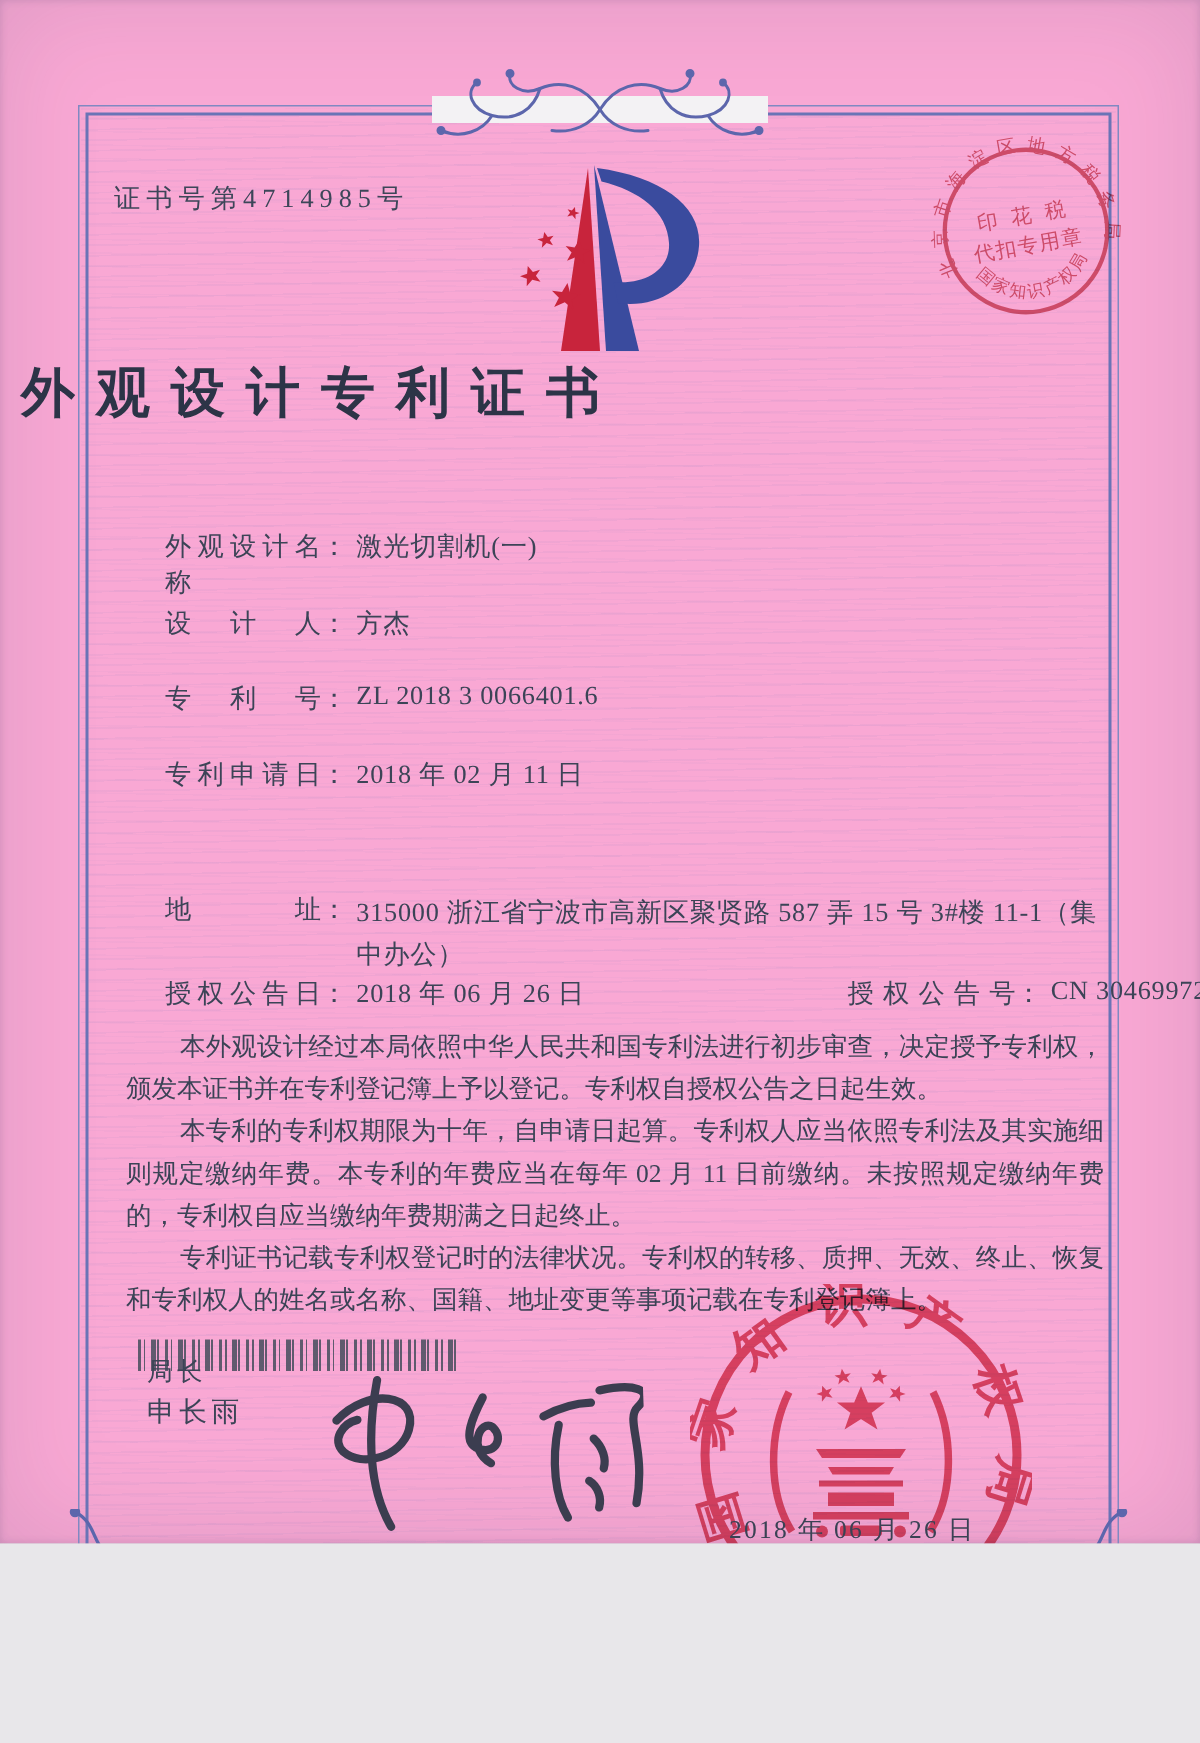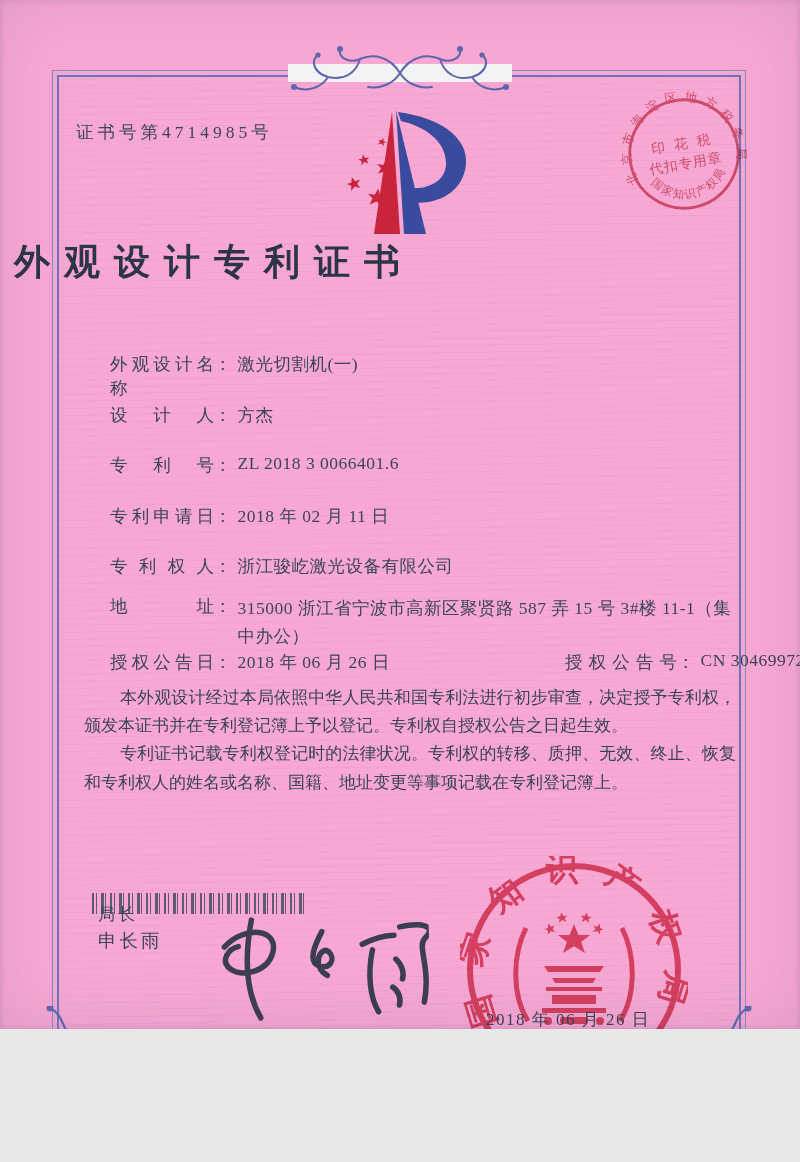--- a/index.html
+++ b/index.html
@@ -136,35 +136,33 @@
   </div>
   <div class="frow" style="top:403px">
     <span class="flabel">设计人</span><span class="fcolon">：</span><span class="fvalue">方杰</span>
   </div>
   <div class="frow" style="top:453px">
     <span class="flabel">专利号</span><span class="fcolon">：</span><span class="fvalue">ZL 2018 3 0066401.6</span>
   </div>
   <div class="frow" style="top:504px">
     <span class="flabel">专利申请日</span><span class="fcolon">：</span><span class="fvalue">2018 年 02 月 11 日</span>
   </div>
-  <div class="frow" style="top:554px">
-    <span class="flabel">专利权人</span><span class="fcolon">：</span><span class="fvalue">浙江骏屹激光设备有限公司</span>
-  </div>
   <div class="frow" style="top:594px">
     <span class="flabel">地址</span><span class="fcolon">：</span><span class="fvalue wide">315000 浙江省宁波市高新区聚贤路 587 弄 15 号 3#楼 11-1（集中办公）</span>
   </div>
   <div class="frow" style="top:650px;width:640px">
     <span class="flabel">授权公告日</span><span class="fcolon">：</span><span class="fvalue">2018 年 06 月 26 日</span>
     <span class="grant-right">
       <span class="flabel">授权公告号</span><span class="fcolon">：</span><span class="fvalue">CN 304699723 S</span>
     </span>
   </div>
 
   <div class="paras">
     <p>本外观设计经过本局依照中华人民共和国专利法进行初步审查，决定授予专利权，颁发本证书并在专利登记簿上予以登记。专利权自授权公告之日起生效。</p>
+    <p>本专利的专利权期限为十年，自申请日起算。专利权人应当依照专利法及其实施细则规定缴纳年费。本专利的年费应当在每年 02 月 11 日前缴纳。未按照规定缴纳年费的，专利权自应当缴纳年费期满之日起终止。</p>
     <p>专利证书记载专利权登记时的法律状况。专利权的转移、质押、无效、终止、恢复和专利权人的姓名或名称、国籍、地址变更等事项记载在专利登记簿上。</p>
   </div>
 
   <div class="barcode"></div>
 
   <div class="signer-title">局长</div>
   <div class="signer-name">申长雨</div>
 
   <svg class="signature" viewBox="0 0 235 112">
     <g stroke="#2c3545" stroke-width="5.5" fill="none" stroke-linecap="round" opacity=".92">

